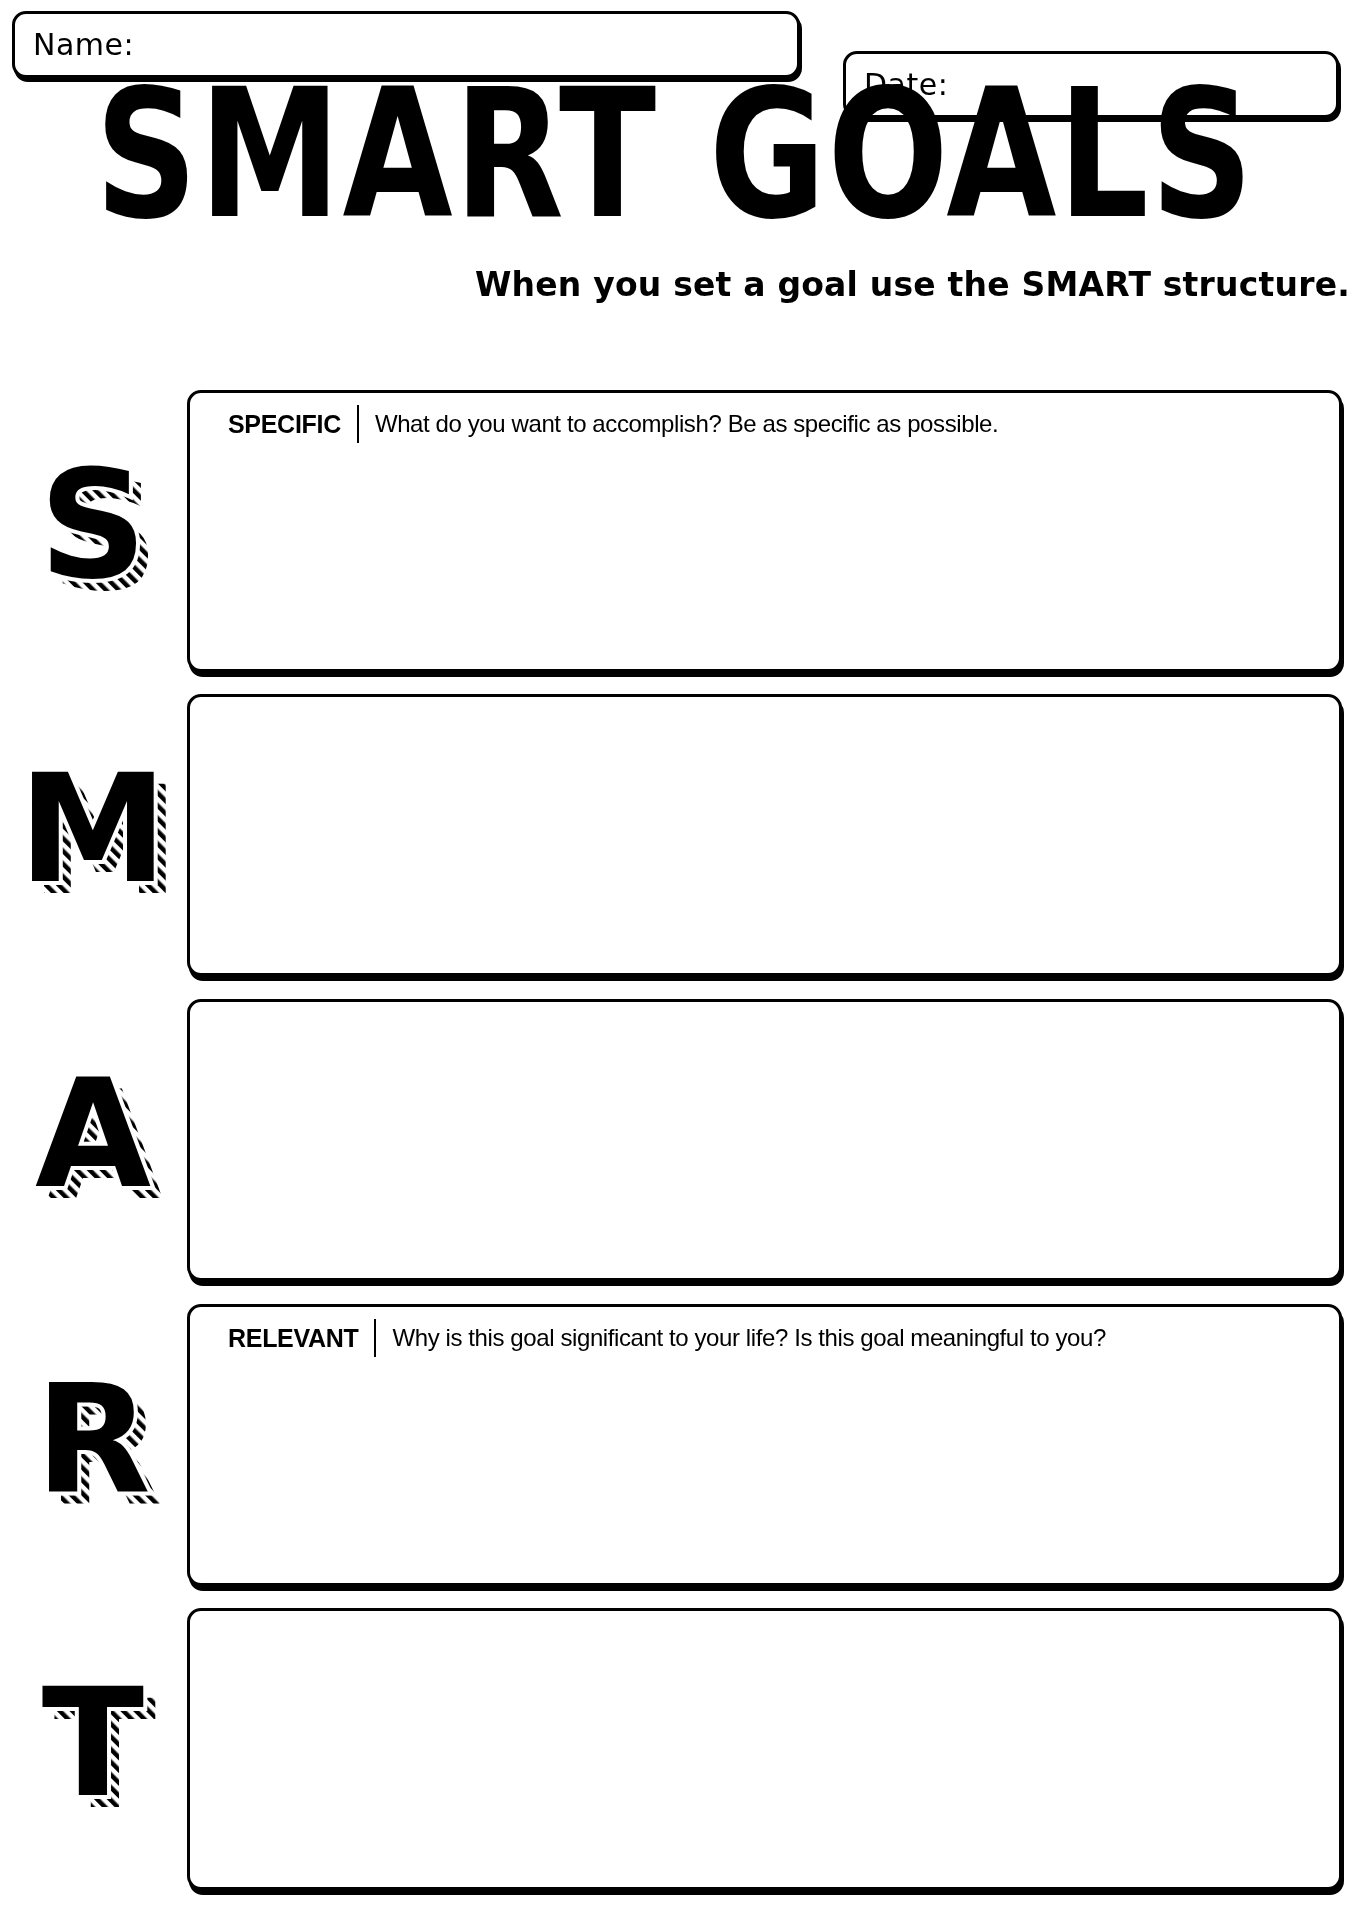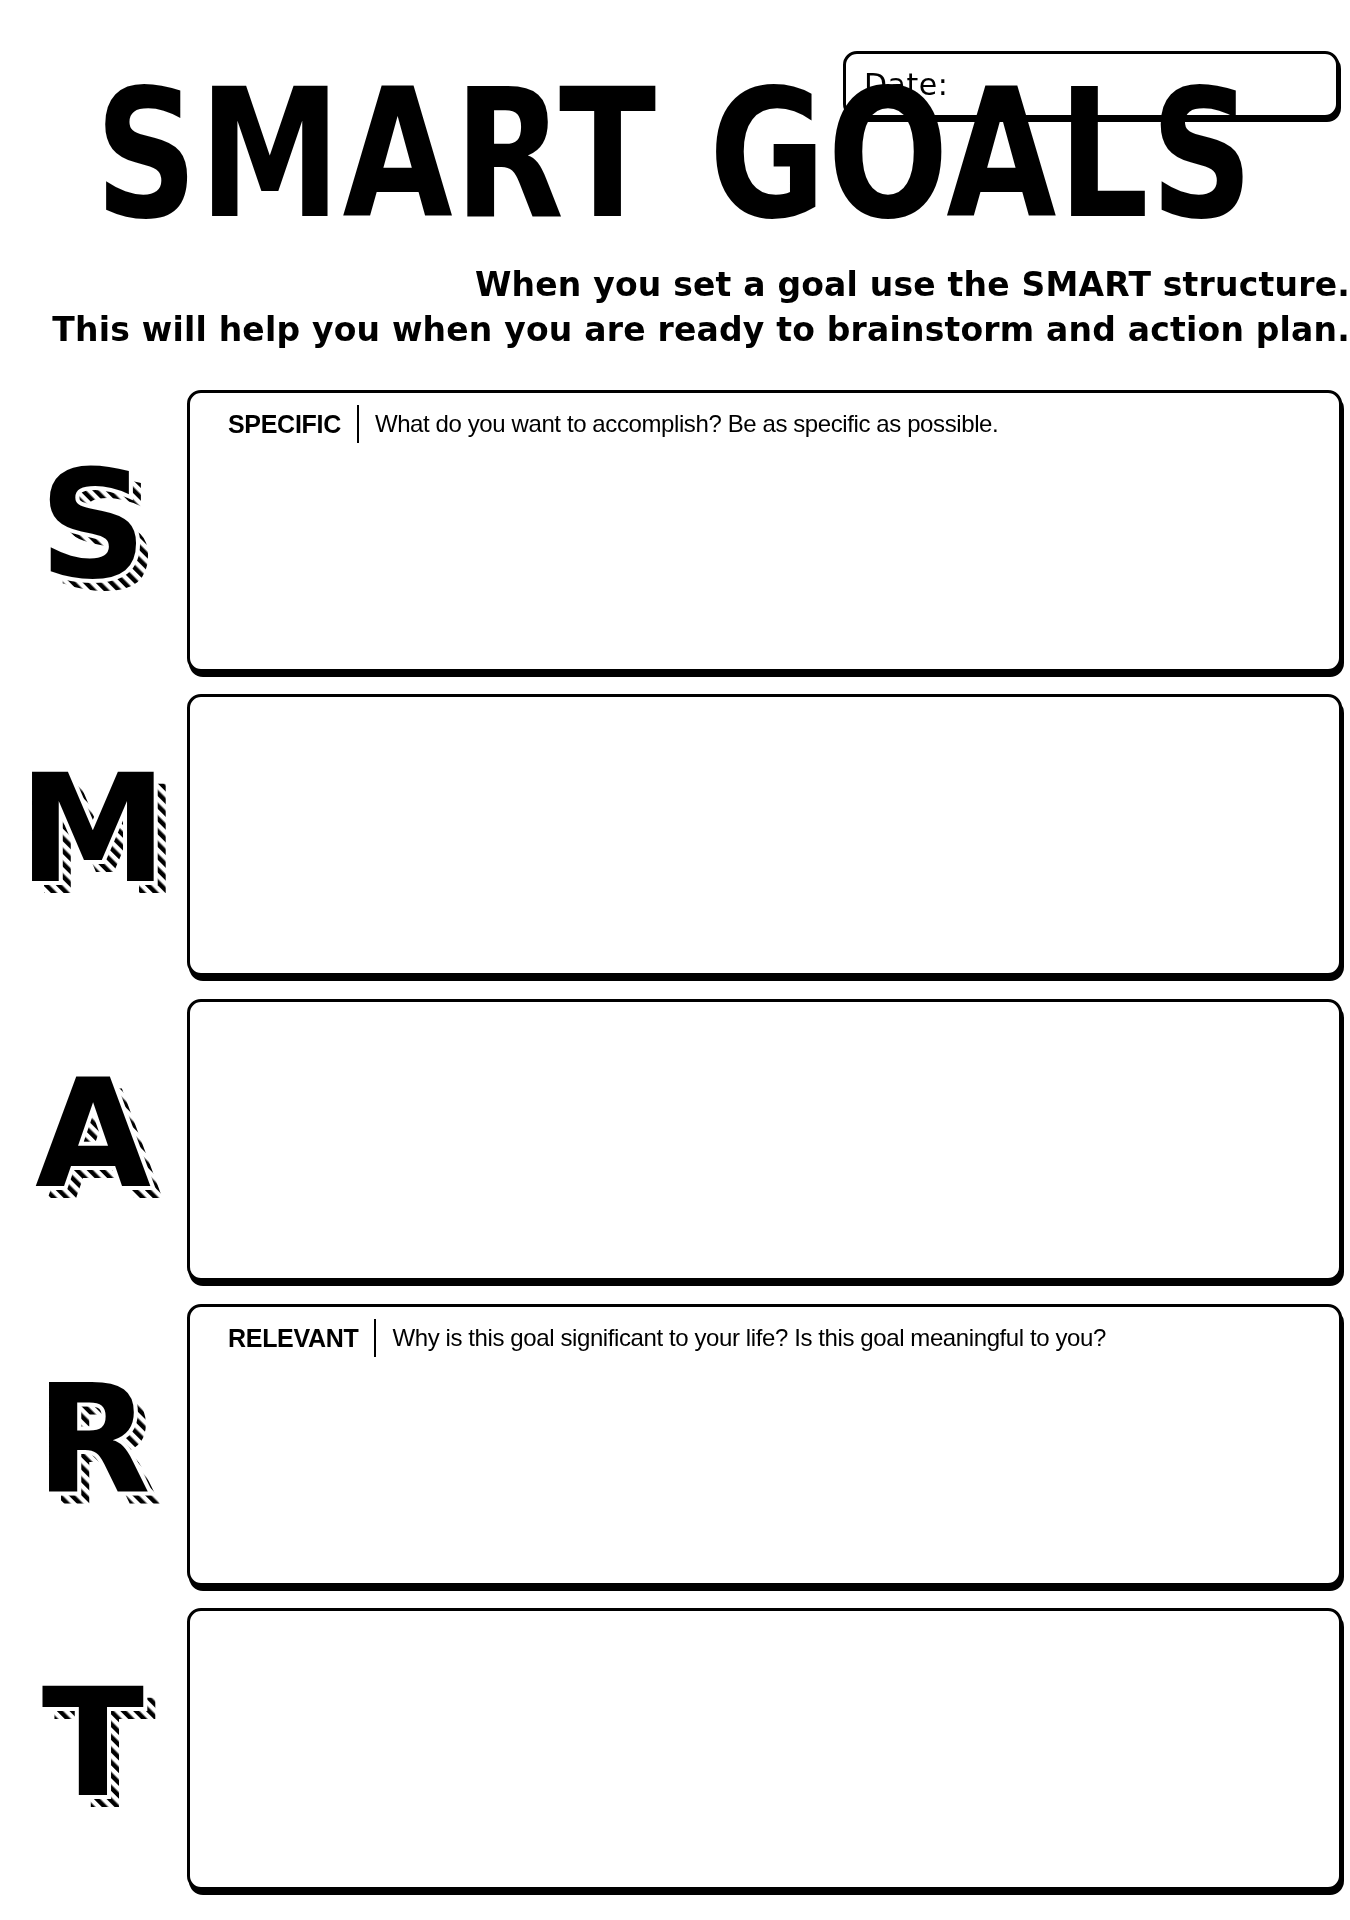--- a/index.html
+++ b/index.html
@@ -146,31 +146,33 @@
 
   <svg class="defs-svg" aria-hidden="true">
     <defs>
       <pattern id="hatch" patternUnits="userSpaceOnUse" width="9" height="9" patternTransform="rotate(-45)">
         <rect width="9" height="9" fill="#ffffff"></rect>
         <rect width="4.5" height="9" fill="#000000"></rect>
       </pattern>
     </defs>
   </svg>
 
+  <div class="field-box" id="name-box">
+    <span class="field-label">Name:</span>
+  </div>
   <div class="field-box" id="date-box">
     <span class="field-label">Date:</span>
   </div>
 
   <div class="title-wrap">
     <span class="title-text">SMART GOALS</span>
   </div>
 
   <div class="subtitle">
     <div>When you set a goal use the SMART structure.</div>
-    <div>This will help you when you are ready to brainstorm and action plan.</div>
   </div>
 
   <div class="section-row" style="top:390px">
     <div class="letter-col">
       <svg class="letter-svg" width="190" height="165" viewBox="0 0 190 165">
         <text x="105" y="140" text-anchor="middle" font-family="DejaVu Sans, sans-serif" font-weight="bold" font-size="150" fill="url(#hatch)">S</text>
         <text x="93" y="128" text-anchor="middle" font-family="DejaVu Sans, sans-serif" font-weight="bold" font-size="150" fill="#000000" stroke="#ffffff" stroke-width="8" paint-order="stroke">S</text>
       </svg>
     </div>
     <div class="goal-box">

